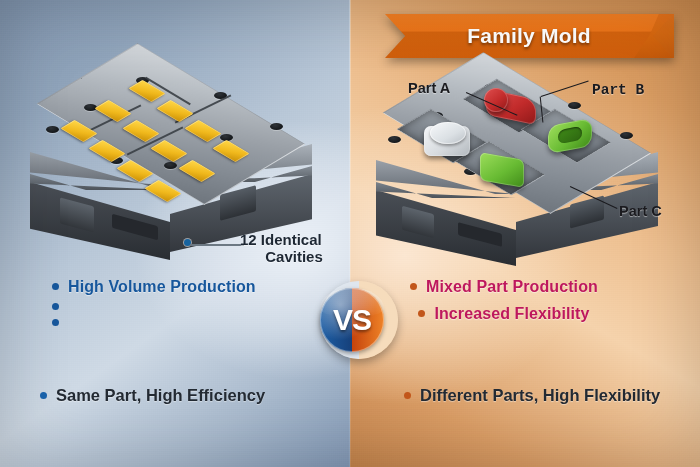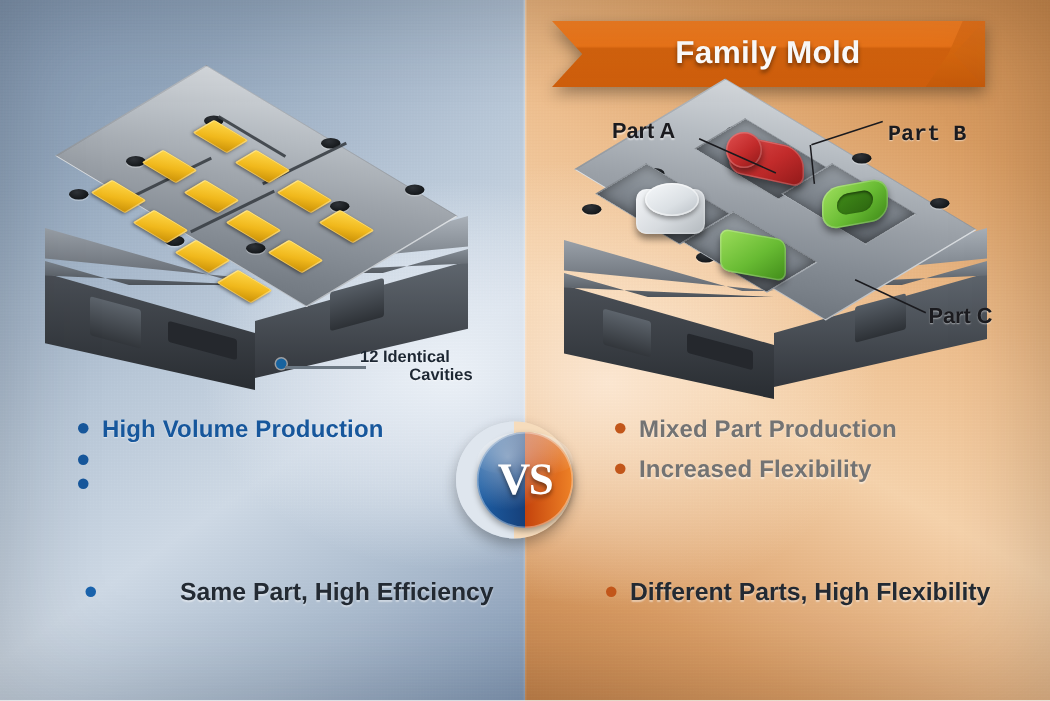--- a/index.html
+++ b/index.html
@@ -47,21 +47,21 @@
   .grain{position:absolute;inset:0;opacity:.16;pointer-events:none;
     background-image:
       repeating-linear-gradient(0deg, rgba(255,255,255,.05) 0 1px, rgba(0,0,0,.04) 1px 2px),
       repeating-linear-gradient(90deg, rgba(255,255,255,.04) 0 1px, rgba(0,0,0,.03) 1px 2px);}
 
   
   .banner{position:absolute;top:14px;height:44px;display:flex;align-items:center;justify-content:center;
     filter:drop-shadow(0 4px 5px rgba(0,0,0,.35));}
   .banner .shape{position:absolute;inset:0;}
   .banner-left{left:32px;width:288px;}
-  .banner-right{left:368px;width:288px;text-align:center;}
+  .banner-right{left:385px;width:288px;text-align:center;}
   .bshape-l{
     background:linear-gradient(180deg,#2b7fc4 0%,#2478bd 38%,#1b69ab 42%,#185f9c 100%);
     clip-path:polygon(0 0, 100% 0, 93% 50%, 100% 100%, 0 100%, 7% 50%);
   }
   .bshape-r{
     background:linear-gradient(180deg,#f07d22 0%,#ec7519 38%,#d4630e 42%,#cf5e0c 100%);
     clip-path:polygon(0 0, 100% 0, 93% 50%, 100% 100%, 0 100%, 7% 50%);
   }
   .bshape-r2{
     position:absolute;right:-1px;top:0;width:40px;height:44px;
@@ -123,58 +123,58 @@
 
   
   .callout{position:absolute;font-weight:bold;color:#1b1b1f;font-size:14.5px;
     text-shadow:0 1px 1px rgba(255,255,255,.5);white-space:nowrap;}
   .lead{position:absolute;background:#1a1a1e;height:1.4px;transform-origin:0 50%;}
   .lead-gray{position:absolute;background:#6c7883;height:2px;}
   .lead-dot{position:absolute;width:7px;height:7px;border-radius:50%;
     background:#17639f;box-shadow:0 0 0 1px rgba(255,255,255,.5);}
 
   .cav-label{position:absolute;right:10px;top:232px;width:118px;text-align:center;
-    font-weight:bold;font-size:11px;color:#1d2733;line-height:1.12;
+    font-weight:bold;font-size:15px;color:#1d2733;line-height:1.12;
     text-shadow:0 1px 1px rgba(255,255,255,.6);}
 
   
   .bullets{position:absolute;}
   .bullets-left{left:52px;top:278px;}
   .bullets-right{left:410px;top:278px;}
   .bl{display:flex;align-items:baseline;margin-bottom:9px;font-weight:bold;font-size:16px;
     letter-spacing:.1px;white-space:nowrap;}
   .bl .dot{width:7px;height:7px;border-radius:50%;margin-right:9px;flex:0 0 auto;
     position:relative;top:-2px;}
   .bullets-left .bl{color:#17579c;text-shadow:0 1px 1px rgba(255,255,255,.55);}
   .bullets-left .dot{background:#17579c;}
-  .bullets-right .bl{color:#737373;text-shadow:0 1px 1px rgba(255,255,255,.5);}
+  .bullets-right .bl{color:#be185d;text-shadow:0 1px 1px rgba(255,255,255,.5);justify-content:center;}
   .bullets-right .dot{background:#c2561a;}
 
   
-  .vs{position:absolute;left:304px;top:281px;width:78px;height:78px;border-radius:50%;
+  .vs{position:absolute;left:320px;top:281px;width:78px;height:78px;border-radius:50%;
     background:linear-gradient(90deg,#dfe6ee 0%,#dfe6ee 50%,#f6dcbc 50%,#f6dcbc 100%);
     box-shadow:0 4px 9px rgba(0,0,0,.30);
-    display:flex;align-items:center;justify-content:flex-end;font-family:Liberation Serif, serif;}
+    display:flex;align-items:center;justify-content:flex-start;}
   .vs-inner{position:relative;width:64px;height:64px;border-radius:50%;
     background:
       radial-gradient(circle at 32% 26%, rgba(255,255,255,.45), rgba(255,255,255,0) 55%),
       linear-gradient(90deg,#1d5fa6 0%,#16407a 49.8%,#c4430c 50.2%,#ef8327 100%);
     box-shadow:inset 0 0 0 1px rgba(255,255,255,.35), 0 2px 4px rgba(0,0,0,.35);
     display:flex;align-items:center;justify-content:center;}
   .vs-inner::after{content:"";position:absolute;left:0;right:0;top:0;height:46%;
     border-radius:50% 50% 45% 45%/70% 70% 30% 30%;
     background:linear-gradient(180deg,rgba(255,255,255,.32),rgba(255,255,255,0));}
   .vs-text{position:relative;z-index:2;color:#fff;font-weight:bold;font-size:30px;
     letter-spacing:-1px;text-shadow:0 2px 3px rgba(0,0,0,.45);}
 
   
   .summary{position:absolute;display:flex;align-items:baseline;font-weight:bold;font-size:16.5px;
     white-space:nowrap;color:#232a33;text-shadow:0 1px 1px rgba(255,255,255,.45);}
   .summary .dot{width:7px;height:7px;border-radius:50%;margin-right:9px;position:relative;top:-2px;}
-  .summary-left{left:57px;top:386px;gap:47px;}
+  .summary-left{left:40px;top:386px;}
   .summary-left .dot{background:#1a63ad;}
   .summary-right{left:404px;top:386px;}
   .summary-right .dot{background:#c2561a;}
 
   .vignette{position:absolute;inset:0;pointer-events:none;
     box-shadow:inset 0 0 70px rgba(0,0,0,.18);}
 </style>
 </head>
 <body>
 

